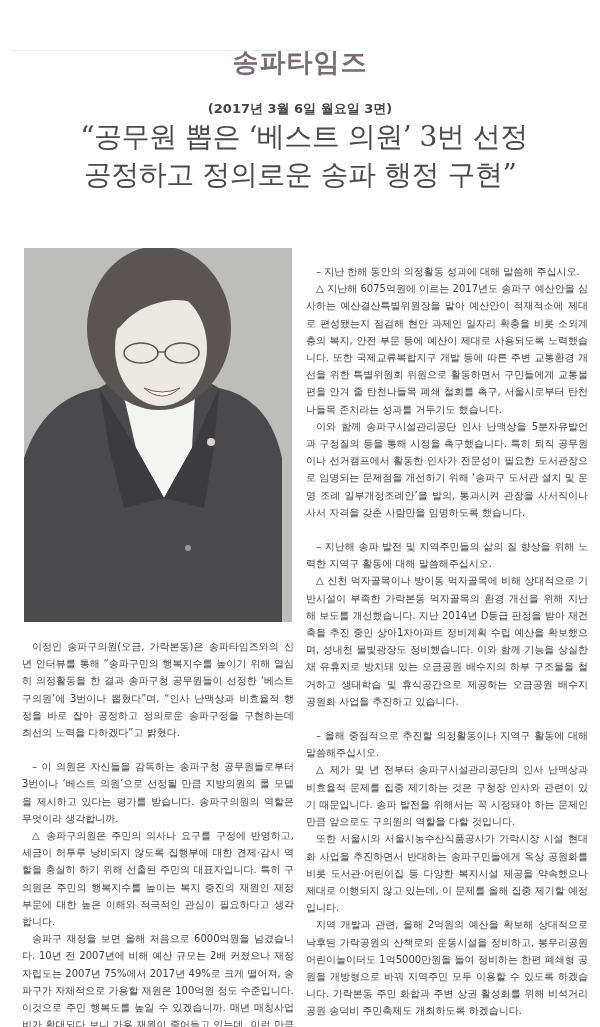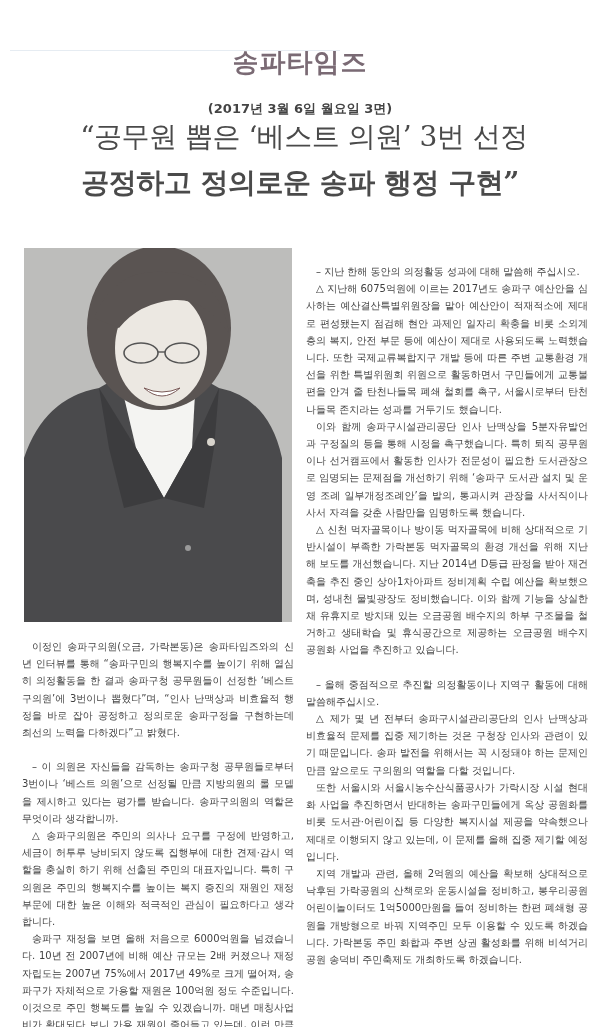--- a/index.html
+++ b/index.html
@@ -16,21 +16,21 @@
   }
   .edition {
     position: absolute; left: 0; top: 76px; width: 600px; text-align: center;
     font-size: 13px; font-weight: bold; color: #444; margin-top: 24px;
   }
   .headline {
     position: absolute; left: 0; width: 600px; text-align: center;
     font-family: "DejaVu Serif", serif; font-size: 28px; color: #4a4a4a; letter-spacing: -0.5px;
   }
   .headline.l1 { top: 118px; padding-left: 8px; }
-  .headline.l2 { top: 164px; font-weight: bold; }
+  .headline.l2 { top: 156px; }
 
   .photo {
     position: absolute; left: 24px; top: 248px; width: 268px; height: 374px;
     background: #bdbdbb; overflow: hidden;
   }
   .photo svg { display: block; }
 
   .col { position: absolute; font-size: 10px; line-height: 17.2px; color: #3f3f3f; text-align: justify; }
   .col.left { left: 22px; top: 638px; width: 272px; }
   .col.right { left: 306px; top: 246px; width: 282px; }
@@ -81,19 +81,20 @@
   <p class="q">– 이 의원은 자신들을 감독하는 송파구청 공무원들로부터 3번이나 ‘베스트 의원’으로 선정될 만큼 지방의원의 롤 모델을 제시하고 있다는 평가를 받습니다. 송파구의원의 역할은 무엇이라 생각합니까.</p>
   <p>△ 송파구의원은 주민의 의사나 요구를 구정에 반영하고, 세금이 허투루 낭비되지 않도록 집행부에 대한 견제·감시 역할을 충실히 하기 위해 선출된 주민의 대표자입니다. 특히 구의원은 주민의 행복지수를 높이는 복지 증진의 재원인 재정 부문에 대한 높은 이해와 적극적인 관심이 필요하다고 생각합니다.</p>
   <p>송파구 재정을 보면 올해 처음으로 6000억원을 넘겼습니다. 10년 전 2007년에 비해 예산 규모는 2배 커졌으나 재정자립도는 2007년 75%에서 2017년 49%로 크게 떨어져, 송파구가 자체적으로 가용할 재원은 100억원 정도 수준입니다. 이것으로 주민 행복도를 높일 수 있겠습니까. 매년 매칭사업비가 확대되다 보니 가용 재원이 줄어들고 있는데, 이런 만큼 꼼꼼한 예산 심의를 통해 낭비요인을 막는 것이 구의원의 가장 큰 의무이자 역할이라고 생각합니다.</p>
 
 </div>
 
 <div class="col right">
   <p class="q">– 지난 한해 동안의 의정활동 성과에 대해 말씀해 주십시오.</p>
   <p>△ 지난해 6075억원에 이르는 2017년도 송파구 예산안을 심사하는 예산결산특별위원장을 맡아 예산안이 적재적소에 제대로 편성됐는지 점검해 현안 과제인 일자리 확충을 비롯 소외계층의 복지, 안전 부문 등에 예산이 제대로 사용되도록 노력했습니다. 또한 국제교류복합지구 개발 등에 따른 주변 교통환경 개선을 위한 특별위원회 위원으로 활동하면서 구민들에게 교통불편을 안겨 줄 탄천나들목 폐쇄 철회를 촉구, 서울시로부터 탄천나들목 존치라는 성과를 거두기도 했습니다.</p>
   <p>이와 함께 송파구시설관리공단 인사 난맥상을 5분자유발언과 구정질의 등을 통해 시정을 촉구했습니다. 특히 퇴직 공무원이나 선거캠프에서 활동한 인사가 전문성이 필요한 도서관장으로 임명되는 문제점을 개선하기 위해 ‘송파구 도서관 설치 및 운영 조례 일부개정조례안’을 발의, 통과시켜 관장을 사서직이나 사서 자격을 갖춘 사람만을 임명하도록 했습니다.</p>
+  <p class="q">– 지난해 송파 발전 및 지역주민들의 삶의 질 향상을 위해 노력한 지역구 활동에 대해 말씀해주십시오.</p>
   <p>△ 신천 먹자골목이나 방이동 먹자골목에 비해 상대적으로 기반시설이 부족한 가락본동 먹자골목의 환경 개선을 위해 지난해 보도를 개선했습니다. 지난 2014년 D등급 판정을 받아 재건축을 추진 중인 상아1차아파트 정비계획 수립 예산을 확보했으며, 성내천 물빛광장도 정비했습니다. 이와 함께 기능을 상실한 채 유휴지로 방치돼 있는 오금공원 배수지의 하부 구조물을 철거하고 생태학습 및 휴식공간으로 제공하는 오금공원 배수지 공원화 사업을 추진하고 있습니다.</p>
   <p class="q">– 올해 중점적으로 추진할 의정활동이나 지역구 활동에 대해 말씀해주십시오.</p>
   <p>△ 제가 몇 년 전부터 송파구시설관리공단의 인사 난맥상과 비효율적 문제를 집중 제기하는 것은 구청장 인사와 관련이 있기 때문입니다. 송파 발전을 위해서는 꼭 시정돼야 하는 문제인 만큼 앞으로도 구의원의 역할을 다할 것입니다.</p>
   <p>또한 서울시와 서울시농수산식품공사가 가락시장 시설 현대화 사업을 추진하면서 반대하는 송파구민들에게 옥상 공원화를 비롯 도서관·어린이집 등 다양한 복지시설 제공을 약속했으나 제대로 이행되지 않고 있는데, 이 문제를 올해 집중 제기할 예정입니다.</p>
   <p>지역 개발과 관련, 올해 2억원의 예산을 확보해 상대적으로 낙후된 가락공원의 산책로와 운동시설을 정비하고, 봉우리공원 어린이놀이터도 1억5000만원을 들여 정비하는 한편 폐쇄형 공원을 개방형으로 바꿔 지역주민 모두 이용할 수 있도록 하겠습니다. 가락본동 주민 화합과 주변 상권 활성화를 위해 비석거리공원 송덕비 주민축제도 개최하도록 하겠습니다.</p>
 
 </div>
 
 </body></html>

